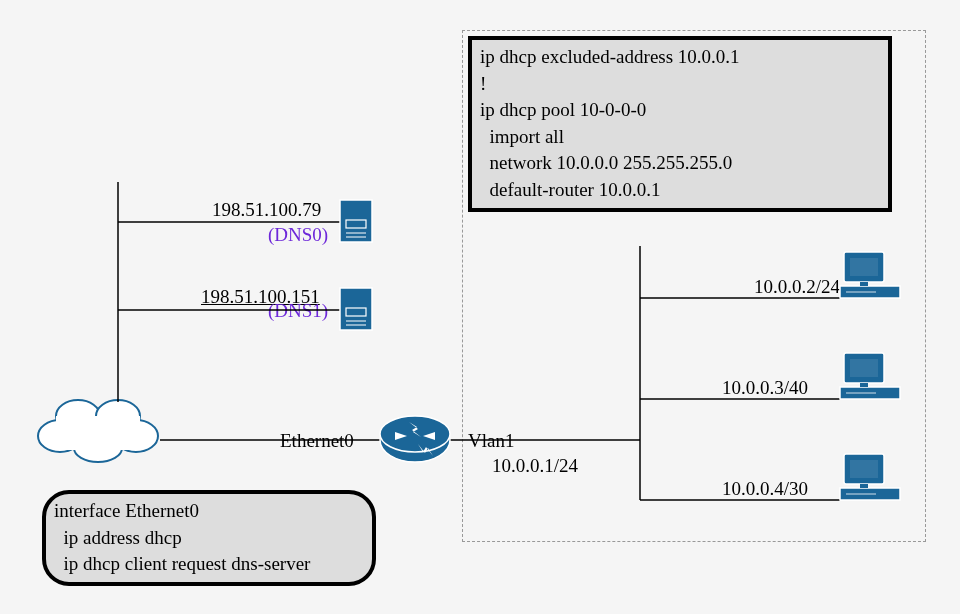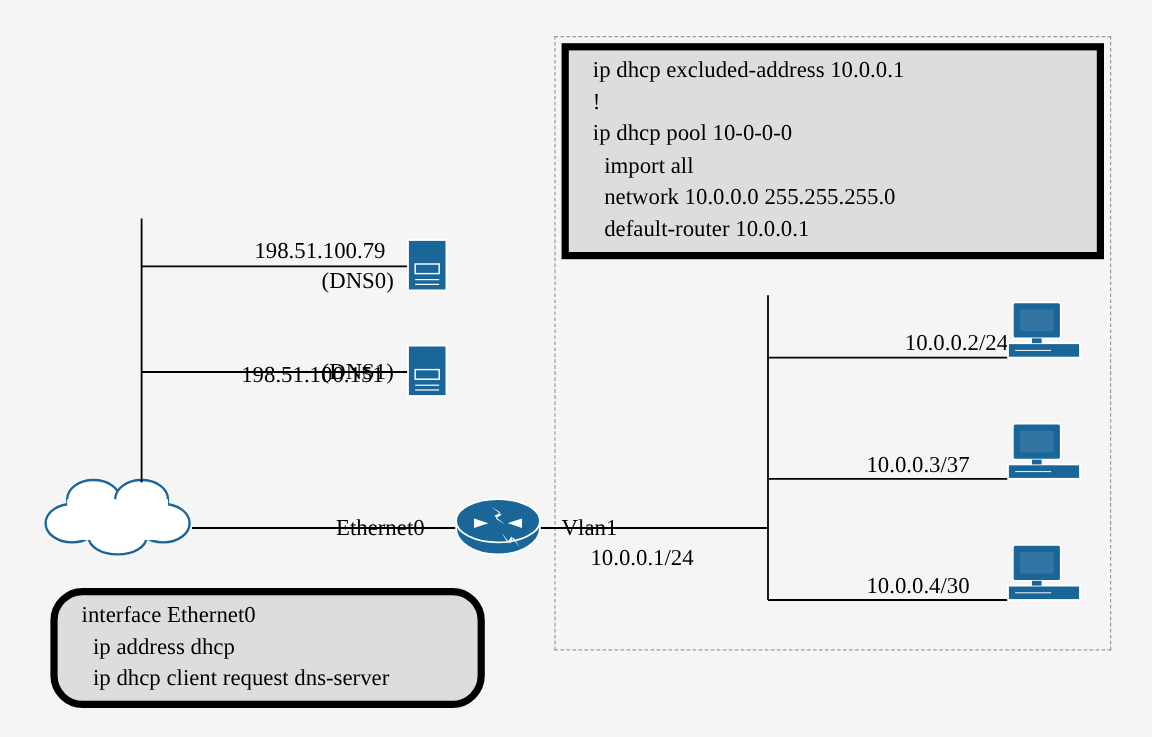--- a/index.html
+++ b/index.html
@@ -7,26 +7,26 @@
     background: #f5f5f5;
     font-family: "Times New Roman", serif;
     font-size: 19px;
     color: #000;
   }
   .stage {
     position: relative;
     width: 960px;
     height: 614px;
   }
-  .blue { color: #000000; }
+  .blue { color: #6d28d9; }
   .config-box {
     position: absolute;
     background: #ddd;
-    border: 6px solid #000000;
-    padding: 4px 20px;
+    border: 4px solid #000000;
+    padding: 4px 8px;
     line-height: 1.4;
     white-space: pre;
   }
   .dashed-box {
     position: absolute;
     border: 1px dashed #999;
   }
   svg { position: absolute; top: 0; left: 0; }
   .lbl { position: absolute; white-space: nowrap; }
 </style>
@@ -46,30 +46,30 @@
 
   <div class="config-box" style="left:42px; top:490px; width:310px;border-radius:27px;">interface Ethernet0
   ip address dhcp
   ip dhcp client request dns-server</div>
 
   <div class="lbl blue" style="left:82px; top:421px; font-size:21px;">ISP</div>
 
   <div class="lbl" style="left:212px; top:199px;">198.51.100.79</div>
   <div class="lbl blue" style="left:268px; top:224px;">(DNS0)</div>
 
-  <div class="lbl" style="left:201px; top:302px;">198.51.100.151</div>
+  <div class="lbl" style="left:201px; top:286px;text-decoration:underline;">198.51.100.151</div>
   <div class="lbl blue" style="left:268px; top:300px;">(DNS1)</div>
 
   <div class="lbl" style="left:280px; top:430px;">Ethernet0</div>
 
   <div class="lbl" style="left:468px; top:430px;">Vlan1</div>
   <div class="lbl" style="left:468px; top:455px;margin-left:24px;">10.0.0.1/24</div>
 
   <div class="lbl" style="left:754px; top:276px;">10.0.0.2/24</div>
-  <div class="lbl" style="left:722px; top:377px;">10.0.0.3/37</div>
+  <div class="lbl" style="left:722px; top:377px;">10.0.0.3/40</div>
   <div class="lbl" style="left:722px; top:478px;">10.0.0.4/30</div>
 
   <svg width="960" height="614">
     <defs>
       <g id="server-icon">
         <rect x="0" y="0" width="32" height="42" fill="#1b6698" stroke="#fff" stroke-width="1.5"></rect>
         <rect x="6" y="20" width="20" height="8" fill="none" stroke="#fff" stroke-width="1.2"></rect>
         <line x1="6" y1="33" x2="26" y2="33" stroke="#fff" stroke-width="1"></line>
         <line x1="6" y1="37" x2="26" y2="37" stroke="#fff" stroke-width="1"></line>
       </g>

